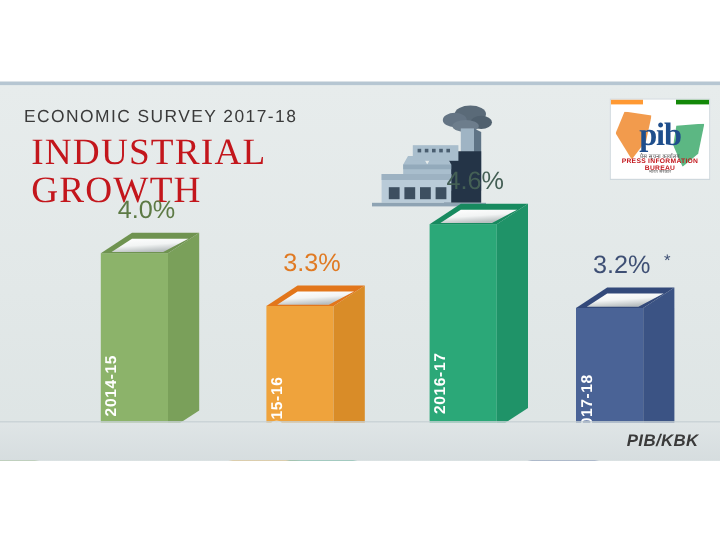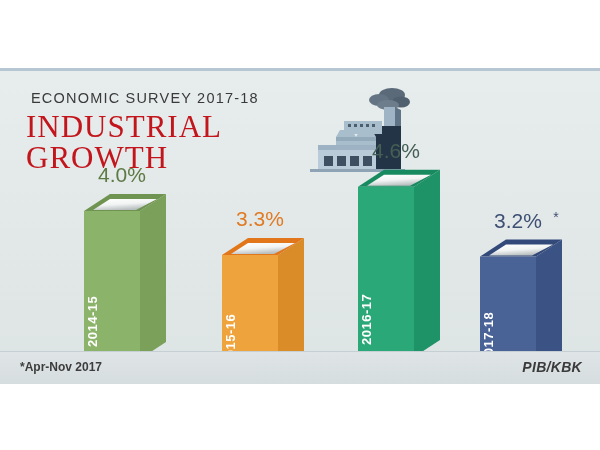--- a/index.html
+++ b/index.html
@@ -16,21 +16,21 @@
     box-sizing:border-box;
     overflow:hidden;
   }
   .card-inner{
     position:absolute;inset:0;
     background:linear-gradient(180deg,#e7ecec 0%,#e2e8e8 55%,#dde4e4 100%);
   }
 
   
   .eco-survey{
-    position:absolute;left:31px;top:19px;
+    position:absolute;left:20px;top:19px;
     font-size:14.5px;letter-spacing:1.2px;color:#3a3a3a;
     font-weight:400;white-space:nowrap;
   }
   .big-title{
     position:absolute;left:26px;top:40px;width:300px;
     font-family:"Liberation Serif", serif;
     font-weight:400;color:#c3161c;
     font-size:31px;line-height:31px;letter-spacing:1px;
   }
   .big-title .l2{display:block;}
@@ -110,20 +110,29 @@
     <rect x="18" y="64" width="58" height="5" fill="#9db2c2"></rect>
     <g fill="#3d4f60">
       <rect x="24" y="75" width="9" height="10"></rect>
         <rect x="37" y="75" width="9" height="10"></rect>
       <rect x="50" y="75" width="9" height="10"></rect>
         <rect x="63" y="75" width="9" height="10"></rect>
     </g>
     <rect x="10" y="88" width="95" height="3" fill="#8ea3b3"></rect>
   </svg>
 
+  <div class="pib-logo">
+    <div class="pib-flagbar"></div>
+    <div class="pib-map-l"></div>
+    <div class="pib-map-r"></div>
+    <div class="pib-word">pib</div>
+    <div class="pib-hi">प्रेस सूचना कार्यालय</div>
+    <div class="pib-sub">PRESS INFORMATION BUREAU</div>
+    <div class="pib-sub2">भारत सरकार</div>
+  </div>
 
   <div class="chart" id="chart"><svg viewBox="0 0 600 316" width="600" height="316">
         <g>
           <polygon points="-66,322 84,288 140,288 -10,322" fill="#7fa85f" opacity="0.92"></polygon>
         </g>
         <g>
           <polygon points="72,340 222,306 278,306 128,340" fill="#e5a024" opacity="0.92"></polygon>
         </g>
         <g>
           <polygon points="208,320 358,286 414,286 264,320" fill="#17936a" opacity="0.92"></polygon>
@@ -188,16 +197,15 @@
             </linearGradient>
           </defs>
           <polygon points="489,184.6 506,173.6 553,173.6 532,184.6" fill="url(#gl3)"></polygon>
         </g>
         <text x="0" y="0" fill="#ffffff" font-size="13" font-weight="bold" font-family="&quot;Liberation Sans&quot;, sans-serif" letter-spacing="0.5" transform="translate(493,292) rotate(-90)">2017-18</text>
         <text x="518" y="156.6" fill="#3e4f74" font-size="21" font-family="&quot;Liberation Sans&quot;, sans-serif" text-anchor="middle">3.2%</text>
         <text x="556" y="150.6" fill="#3e4f74" font-size="14" font-family="&quot;Liberation Sans&quot;, sans-serif" text-anchor="middle">*</text>
       </svg></div>
 
   <div class="footer">
-    <div class="foot-left">*Apr-Nov 2017</div>
     <div class="foot-right">PIB/KBK</div>
   </div>
 </div>
 
 </body></html>

